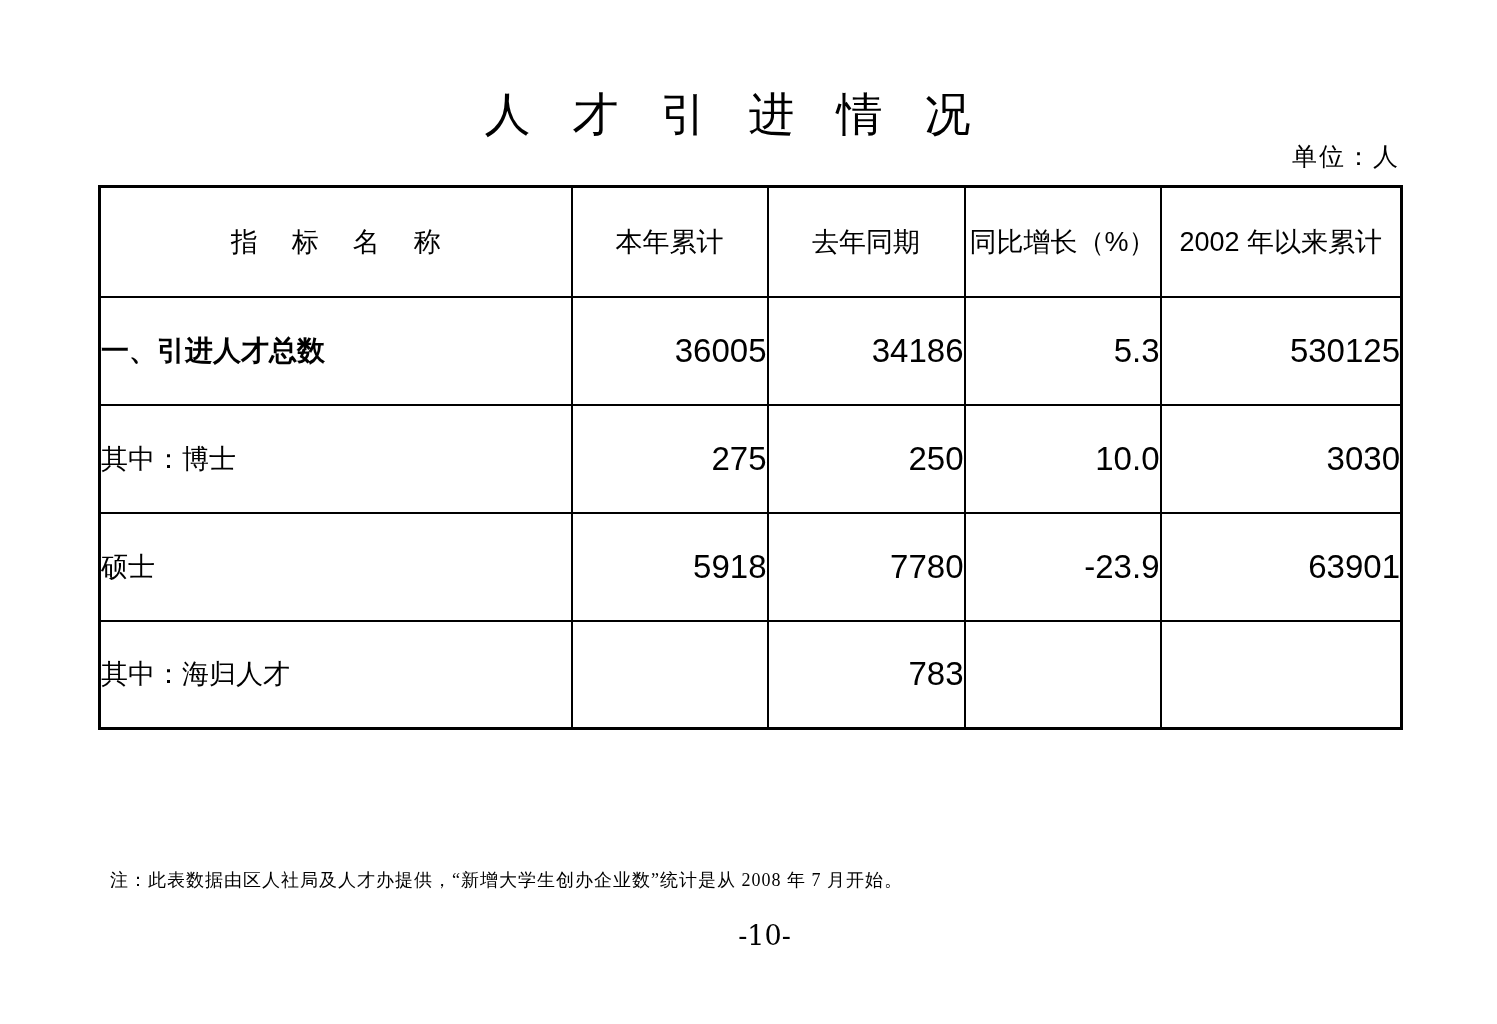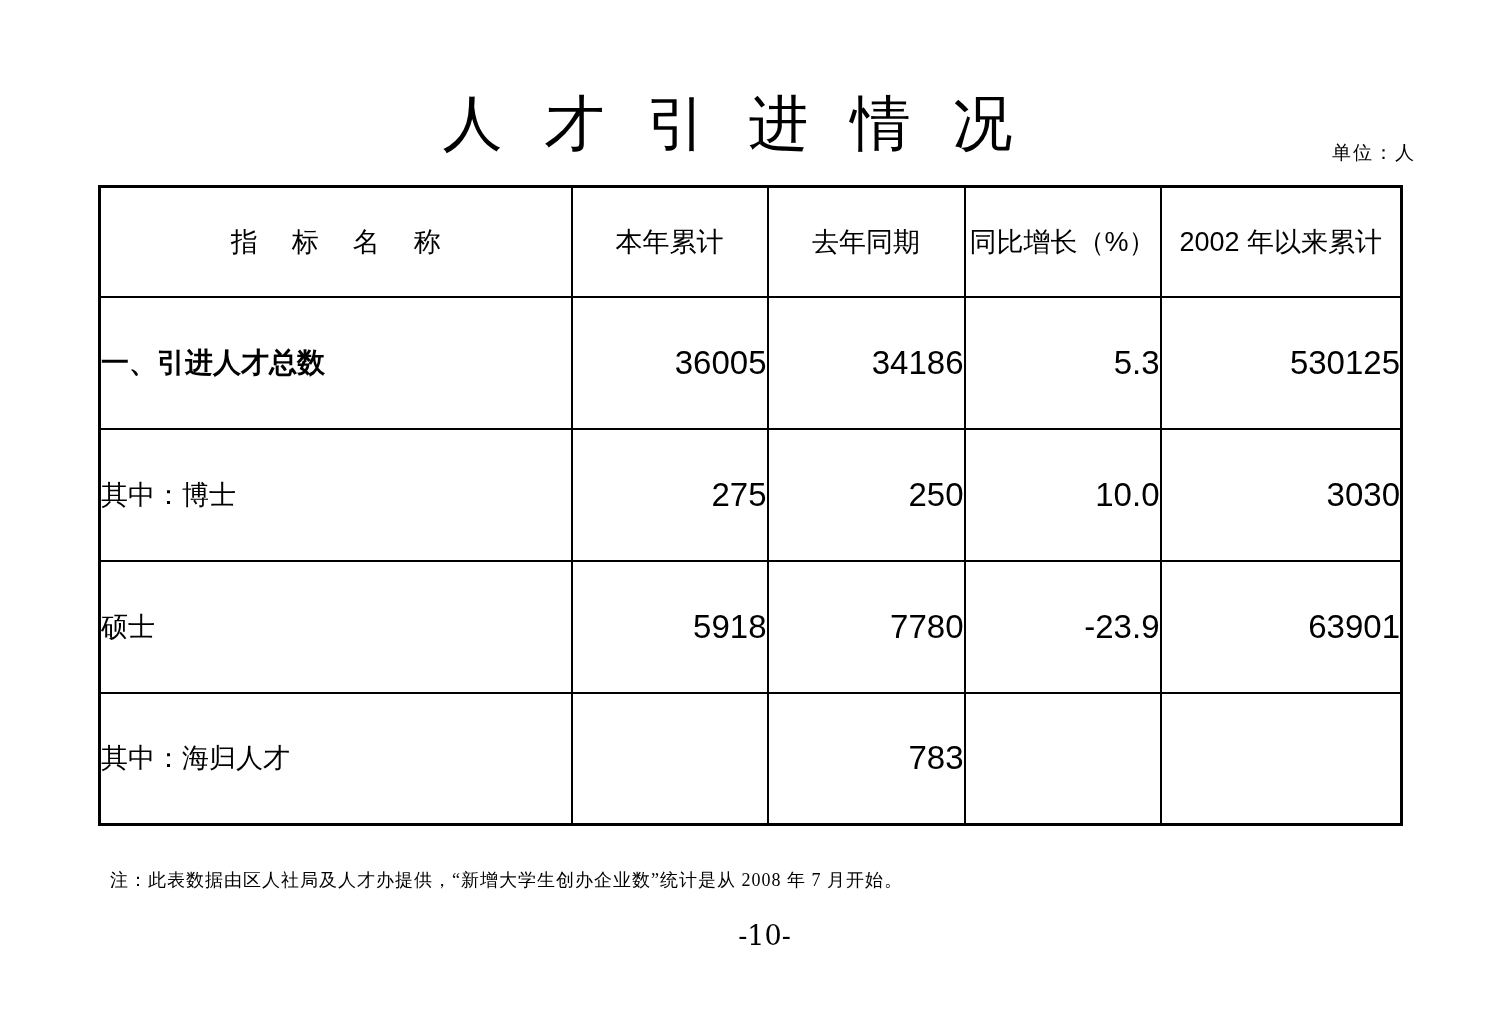--- a/index.html
+++ b/index.html
@@ -18,53 +18,53 @@
   }
   .title {
     margin: 0;
     position: absolute;
     top: 84px;
     left: 0;
     width: 100%;
     text-align: center;
     font-family: "Liberation Sans", "DejaVu Sans", sans-serif;
     font-weight: normal;
-    font-size: 60px;
+    font-size: 46px;
     letter-spacing: 42px;
     box-sizing: border-box;
     white-space: nowrap;
   }
   .unit {
     position: absolute;
     top: 140px;
-    left: 114px;
+    left: 98px;
     width: 1302px;
     text-align: right;
     font-family: "DejaVu Serif", "Liberation Serif", serif;
-    font-size: 19px;
+    font-size: 25px;
     letter-spacing: 2px;
   }
   table.data-table {
     position: absolute;
     top: 185px;
     left: 98px;
     width: 1302px;
     border-collapse: collapse;
     table-layout: fixed;
     border: 3px solid #000;
   }
   table.data-table th,
   table.data-table td {
     border: 2px solid #000;
     padding: 0;
     background: #fff;
     overflow: hidden;
   }
   thead tr { height: 110px; }
-  tbody tr { height: 132px; }
+  tbody tr { height: 108px; }
   th {
     font-family: "Liberation Sans", "DejaVu Sans", sans-serif;
     font-weight: normal;
     font-size: 27px;
     text-align: center;
     vertical-align: middle;
   }
   th .spaced {
     letter-spacing: 34px;
     padding-left: 34px;

